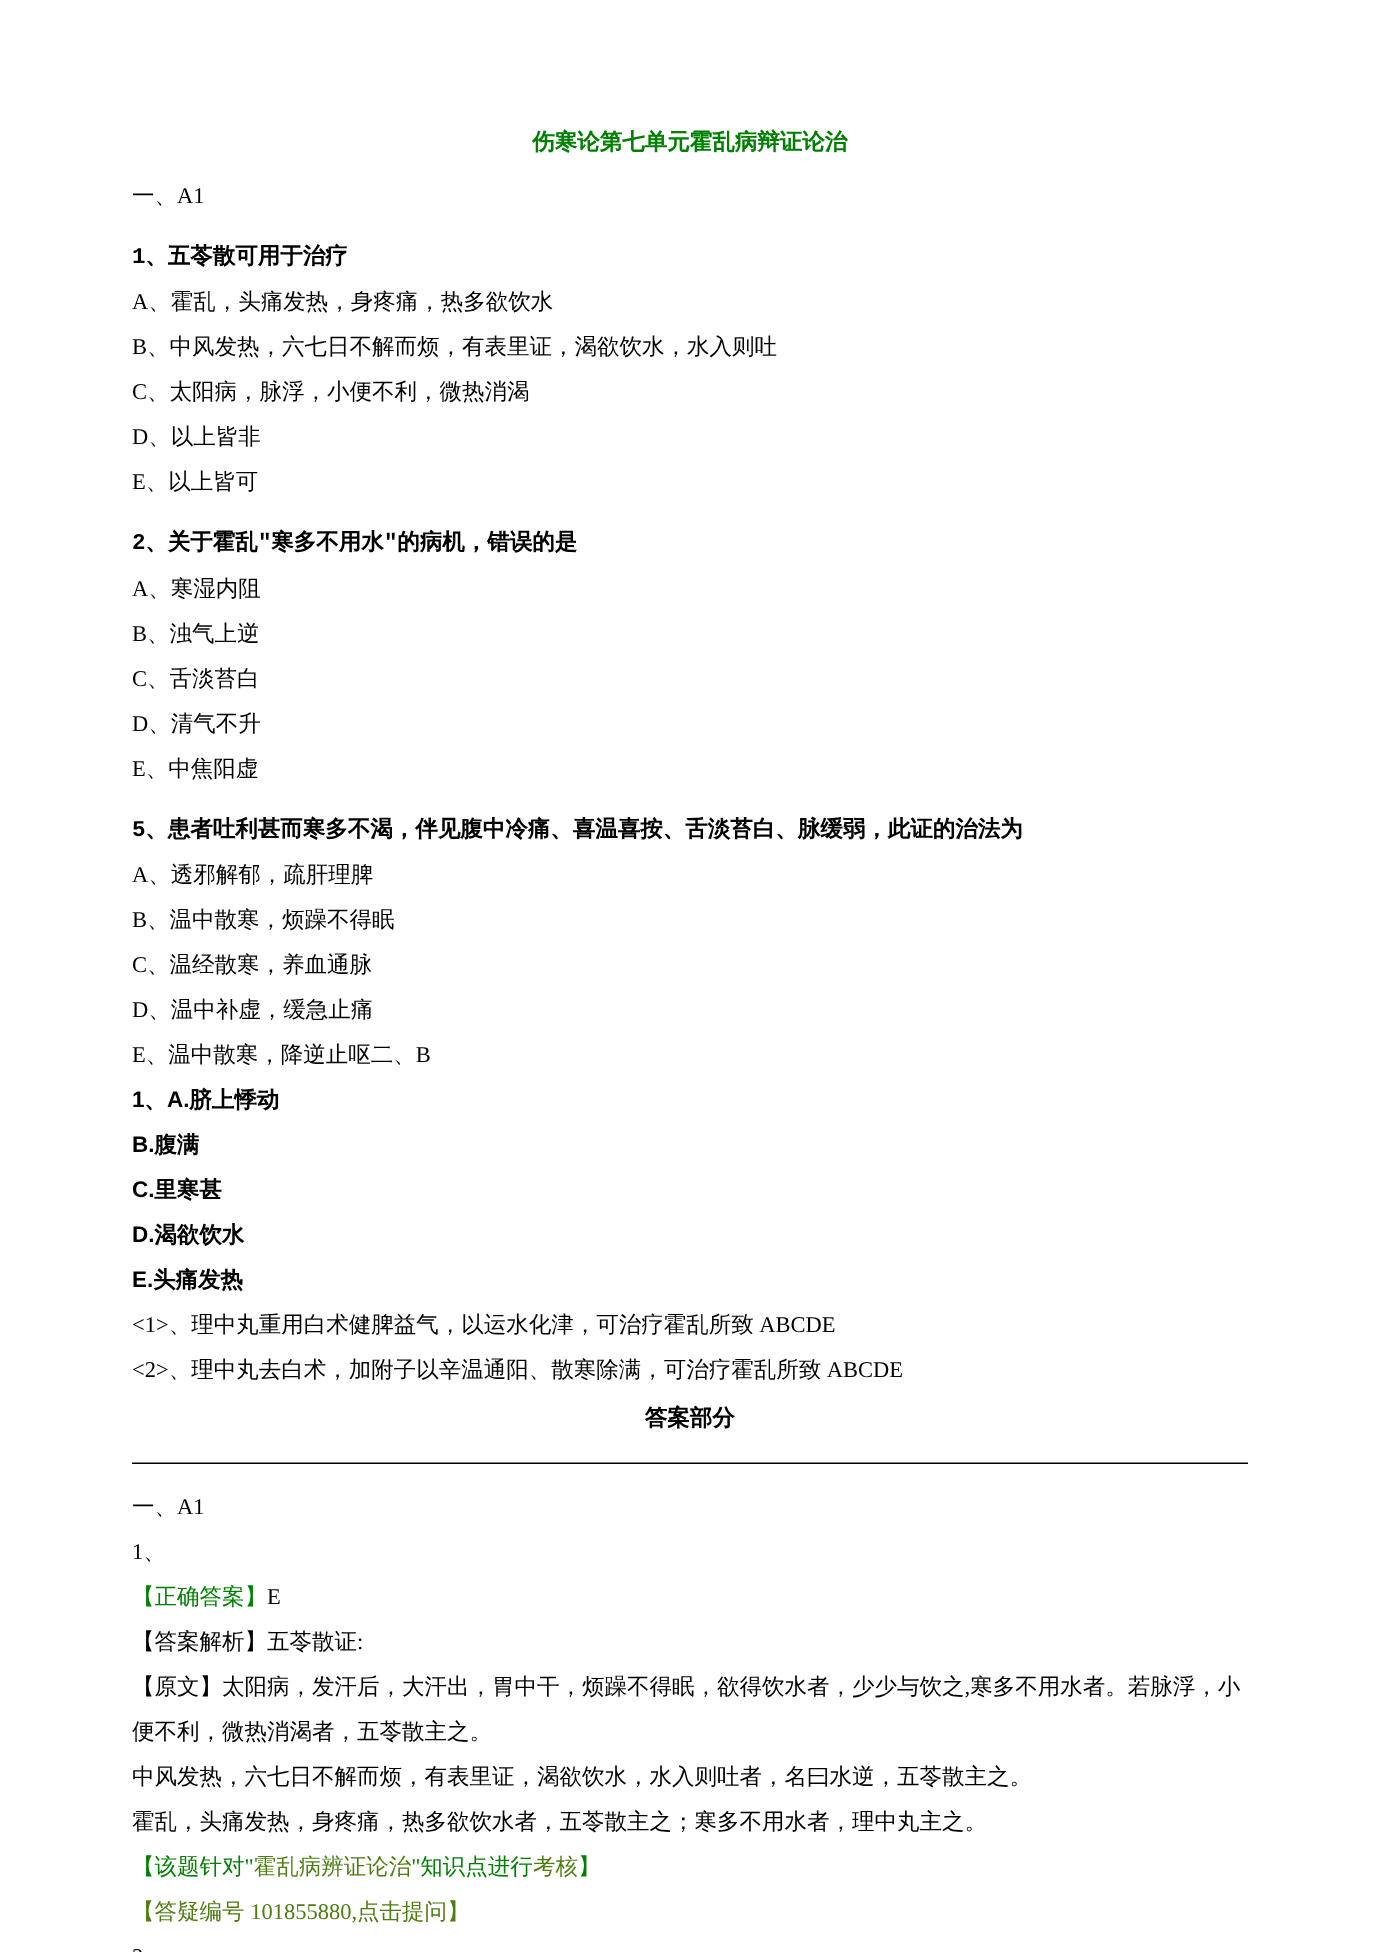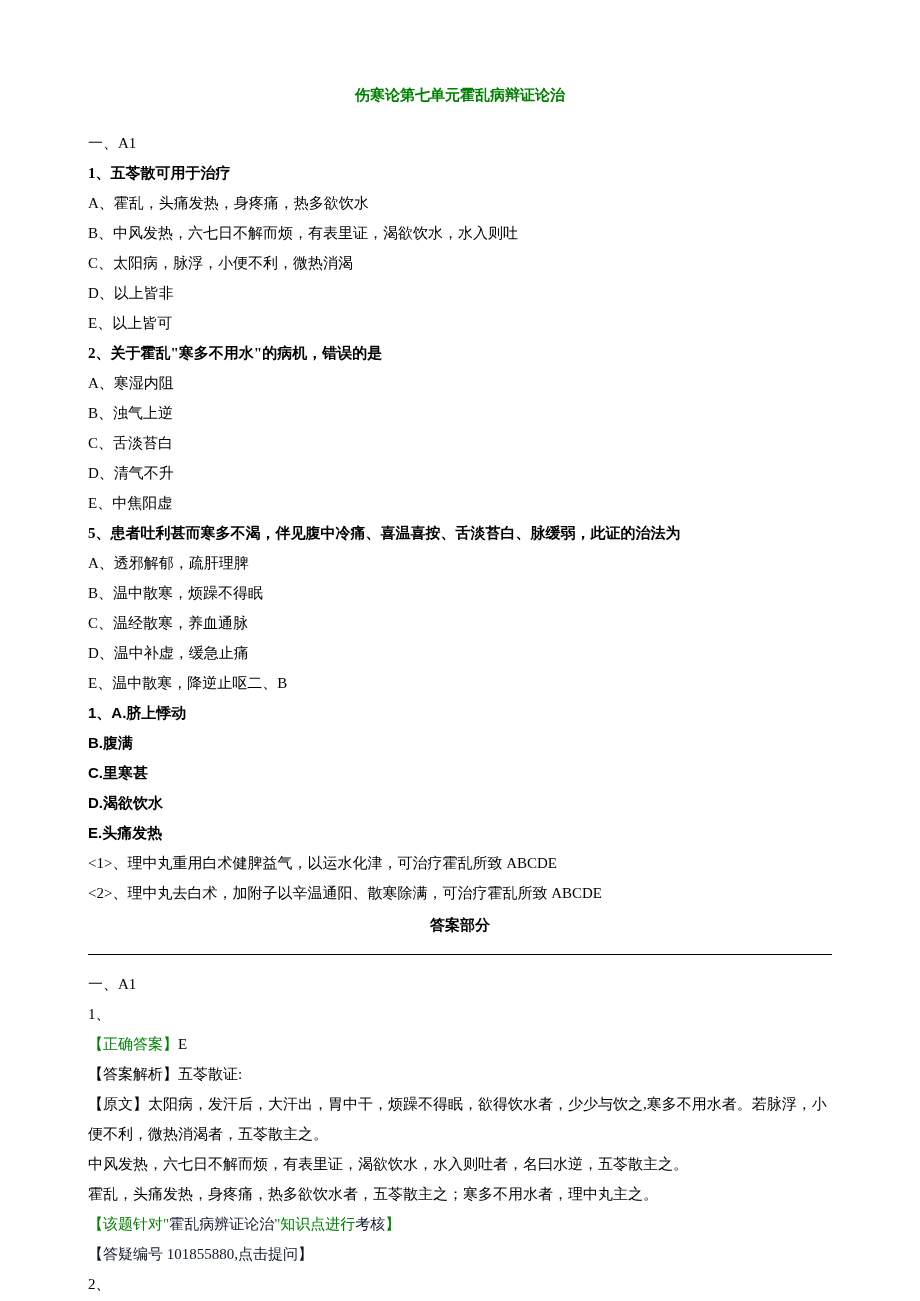--- a/index.html
+++ b/index.html
@@ -10,27 +10,28 @@
     font-family: "SimSun", "宋体", serif;
     font-size: 15px;
     line-height: 2.0;
     color: #000000;
     padding: 80px 88px 40px 88px;
   }
   .title {
     text-align: center;
     font-weight: bold;
     font-family: "SimHei", "黑体", sans-serif;
-    margin-bottom: 18px;
+    margin-bottom: 6px;
   }
   .green { color: #008000; }
-  .blue { color: #0f172a; }
+  .blue { color: #4d7c0f; }
   .question-stem {
-    font-family: Liberation Serif, serif;
+    font-family: Liberation Mono, monospace;
     font-weight: bold;
+    margin-top: 11px;
   }
   .bold-line {
     font-family: "SimHei", "黑体", sans-serif;
     font-weight: bold;
   }
   .answer-header {
     text-align: center;
     font-family: "SimHei", "黑体", sans-serif;
     font-weight: bold;
     border-bottom: 1px solid #000;

